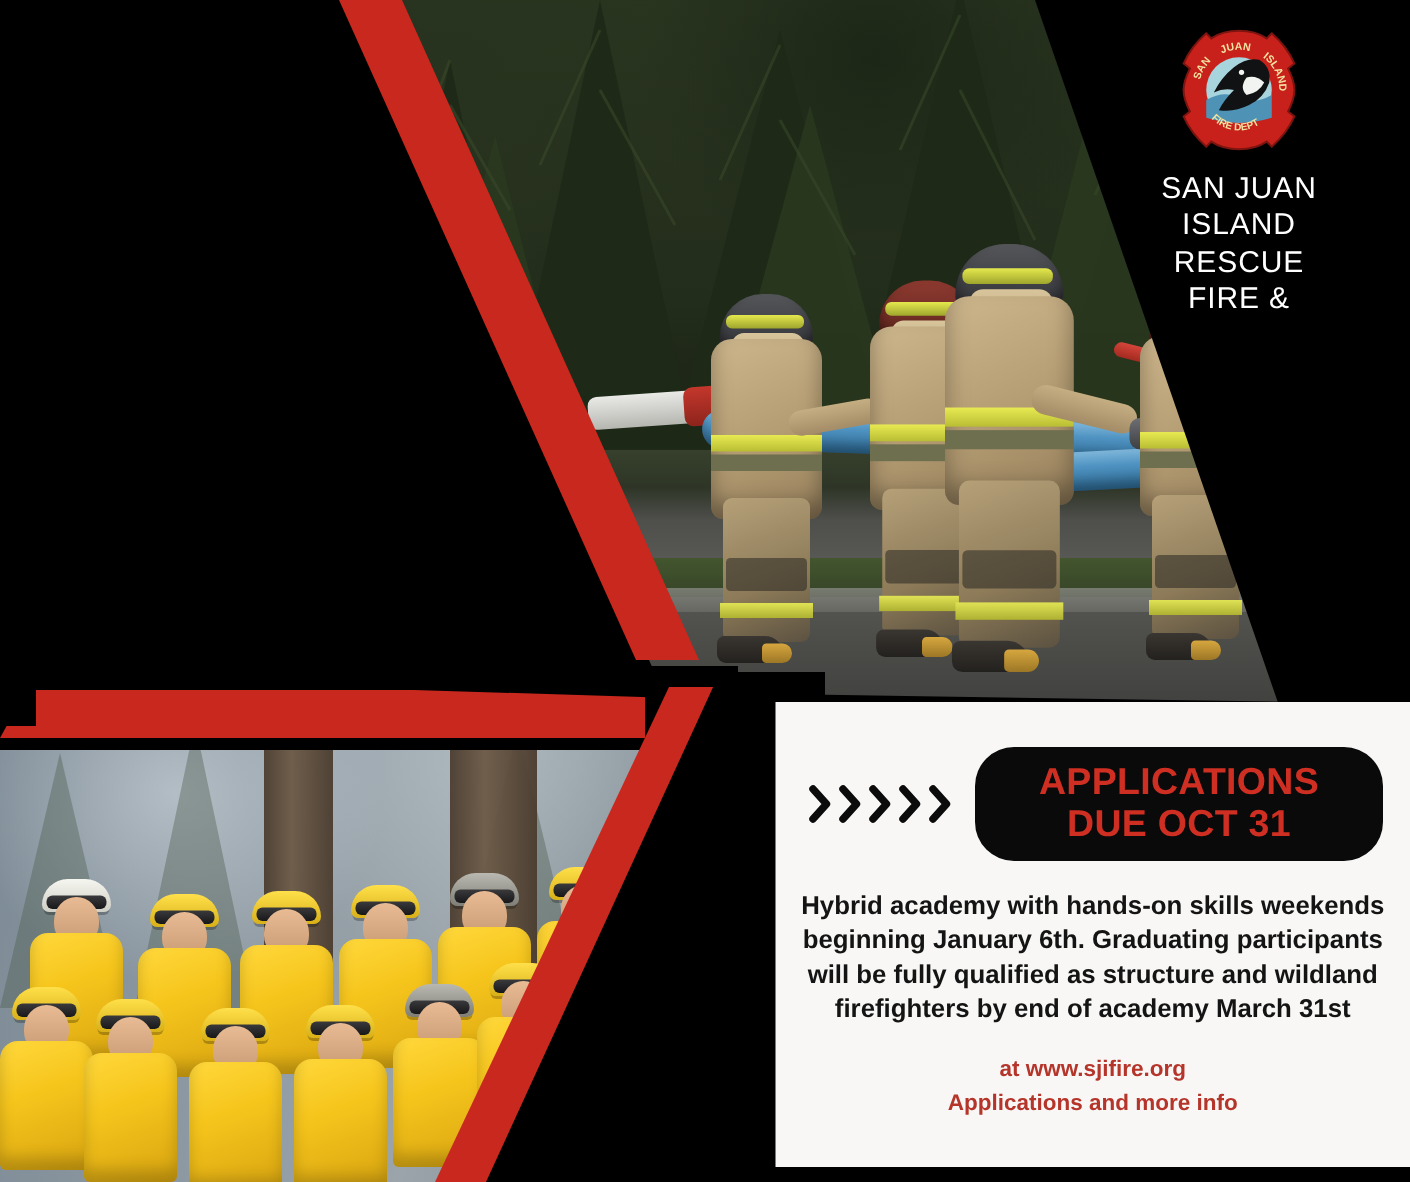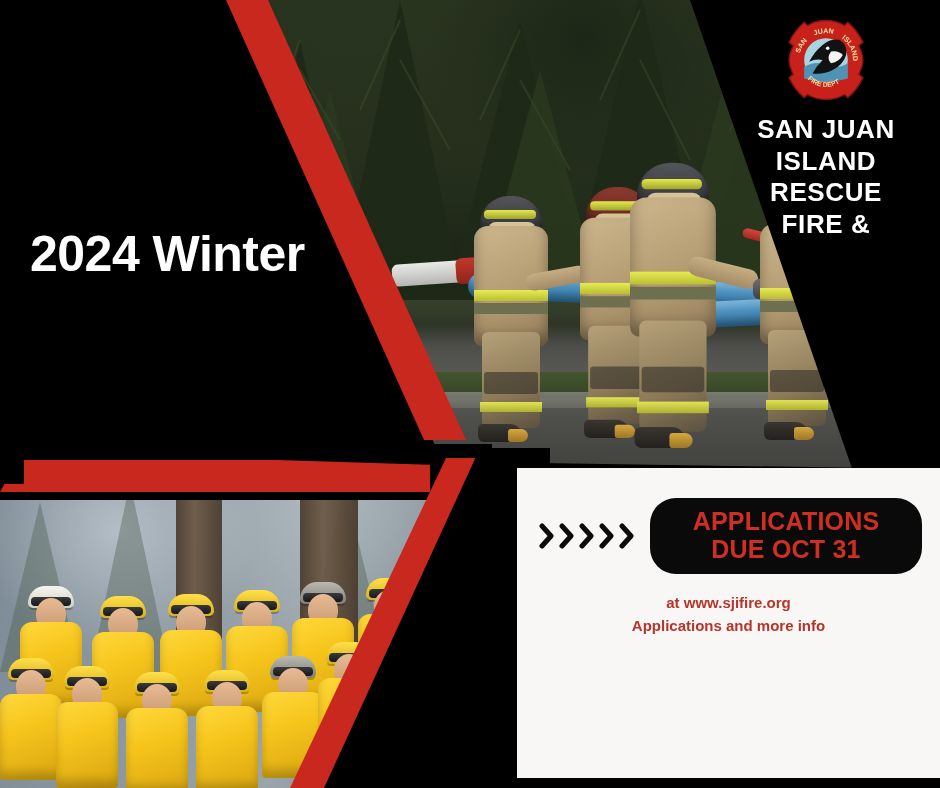--- a/index.html
+++ b/index.html
@@ -280,21 +280,21 @@
     line-height:1.04;margin-top:6px;margin-left:34px;
   }
 
   
   .logo-block{
     position:absolute;right:24px;top:18px;width:180px;text-align:center;z-index:7;
   }
   .logo-mark{margin:0 auto;display:block;}
   .org-name{
     margin-top:12px;
-    color:#fff;font-weight:bold;font-size:26px;line-height:1.22;letter-spacing:.6px;
+    color:#fff;font-weight:normal;font-size:20px;line-height:1.22;letter-spacing:.6px;
   }
 </style>
 </head>
 <body>
 
 <div id="poster">
 
   <div class="photo-top">
     <div class="pt-sky"></div>
 
@@ -451,21 +451,20 @@
   <div class="red-diag"></div>
   <div class="blk-right"></div>
   <div class="blk-bot-sep"></div>
   <div class="red-bar"></div>
   <div class="blk-bot-left"></div>
   <div class="blk-gap"></div>
   <div class="red-slash"></div>
   <div class="blk-slash"></div>
 
   <div class="headline">
-    <div class="hl1">2024 Winter</div>
   </div>
 
   <div class="logo-block">
     <svg class="logo-mark" width="84" height="84" viewBox="0 0 100 100">
 
       <path d="M50 3
                C58 3 66 5 72 9 L76 5 C84 12 90 20 94 29 L89 33
                C92 39 94 44 94 50 C94 56 92 61 89 67 L94 71
                C90 80 84 88 76 95 L72 91 C66 95 58 97 50 97
                C42 97 34 95 28 91 L24 95 C16 88 10 80 6 71 L11 67
@@ -533,20 +532,21 @@
             </svg>
         </span>
       </div>
 
       <div class="badge">
         <span>APPLICATIONS</span>
         <span>DUE OCT 31</span>
       </div>
     </div>
 
+    <p class="body-copy">Hybrid academy with hands-on skills weekends beginning January 6th. Graduating participants will be fully qualified as structure and wildland firefighters by end of academy March 31st</p>
 
     <div class="cta">
       <div>at www.sjifire.org</div>
       <div>Applications and more info</div>
     </div>
   </div>
 
 </div>
 
 </body></html>

